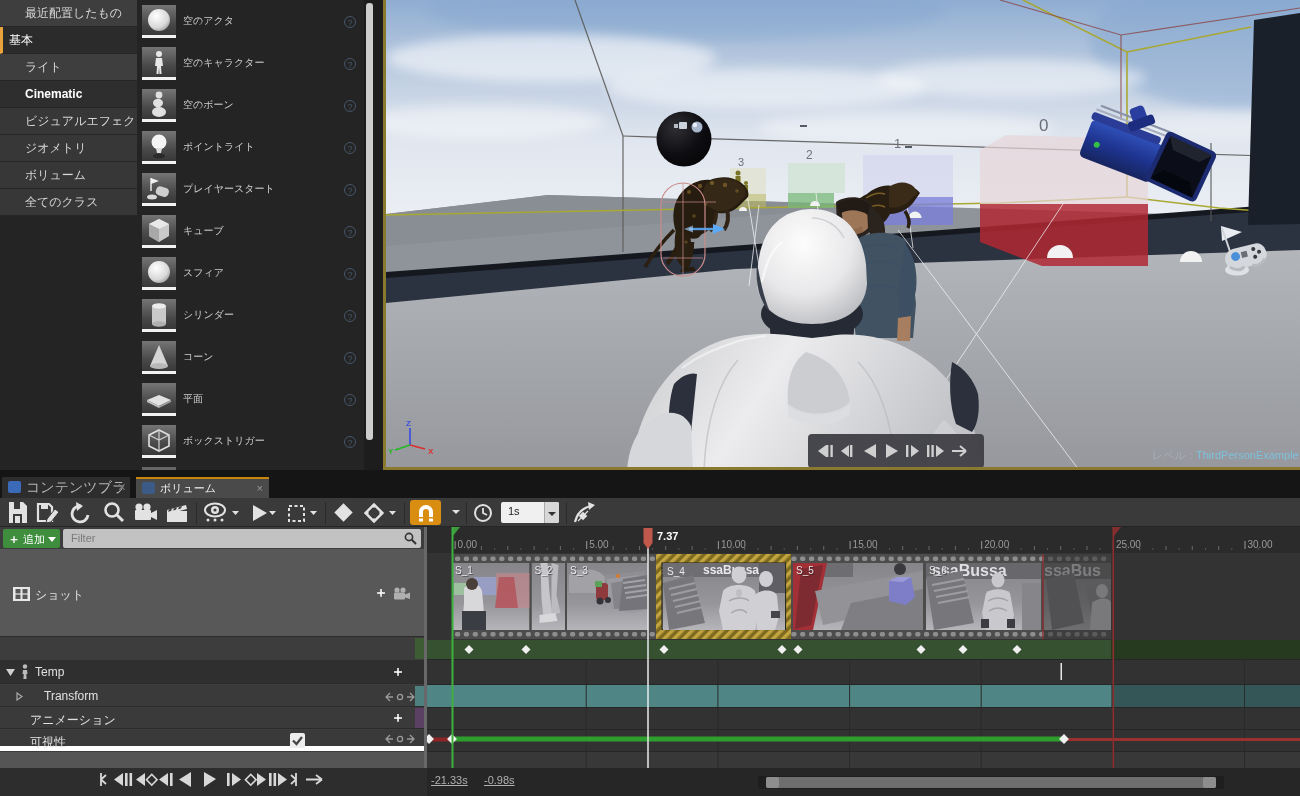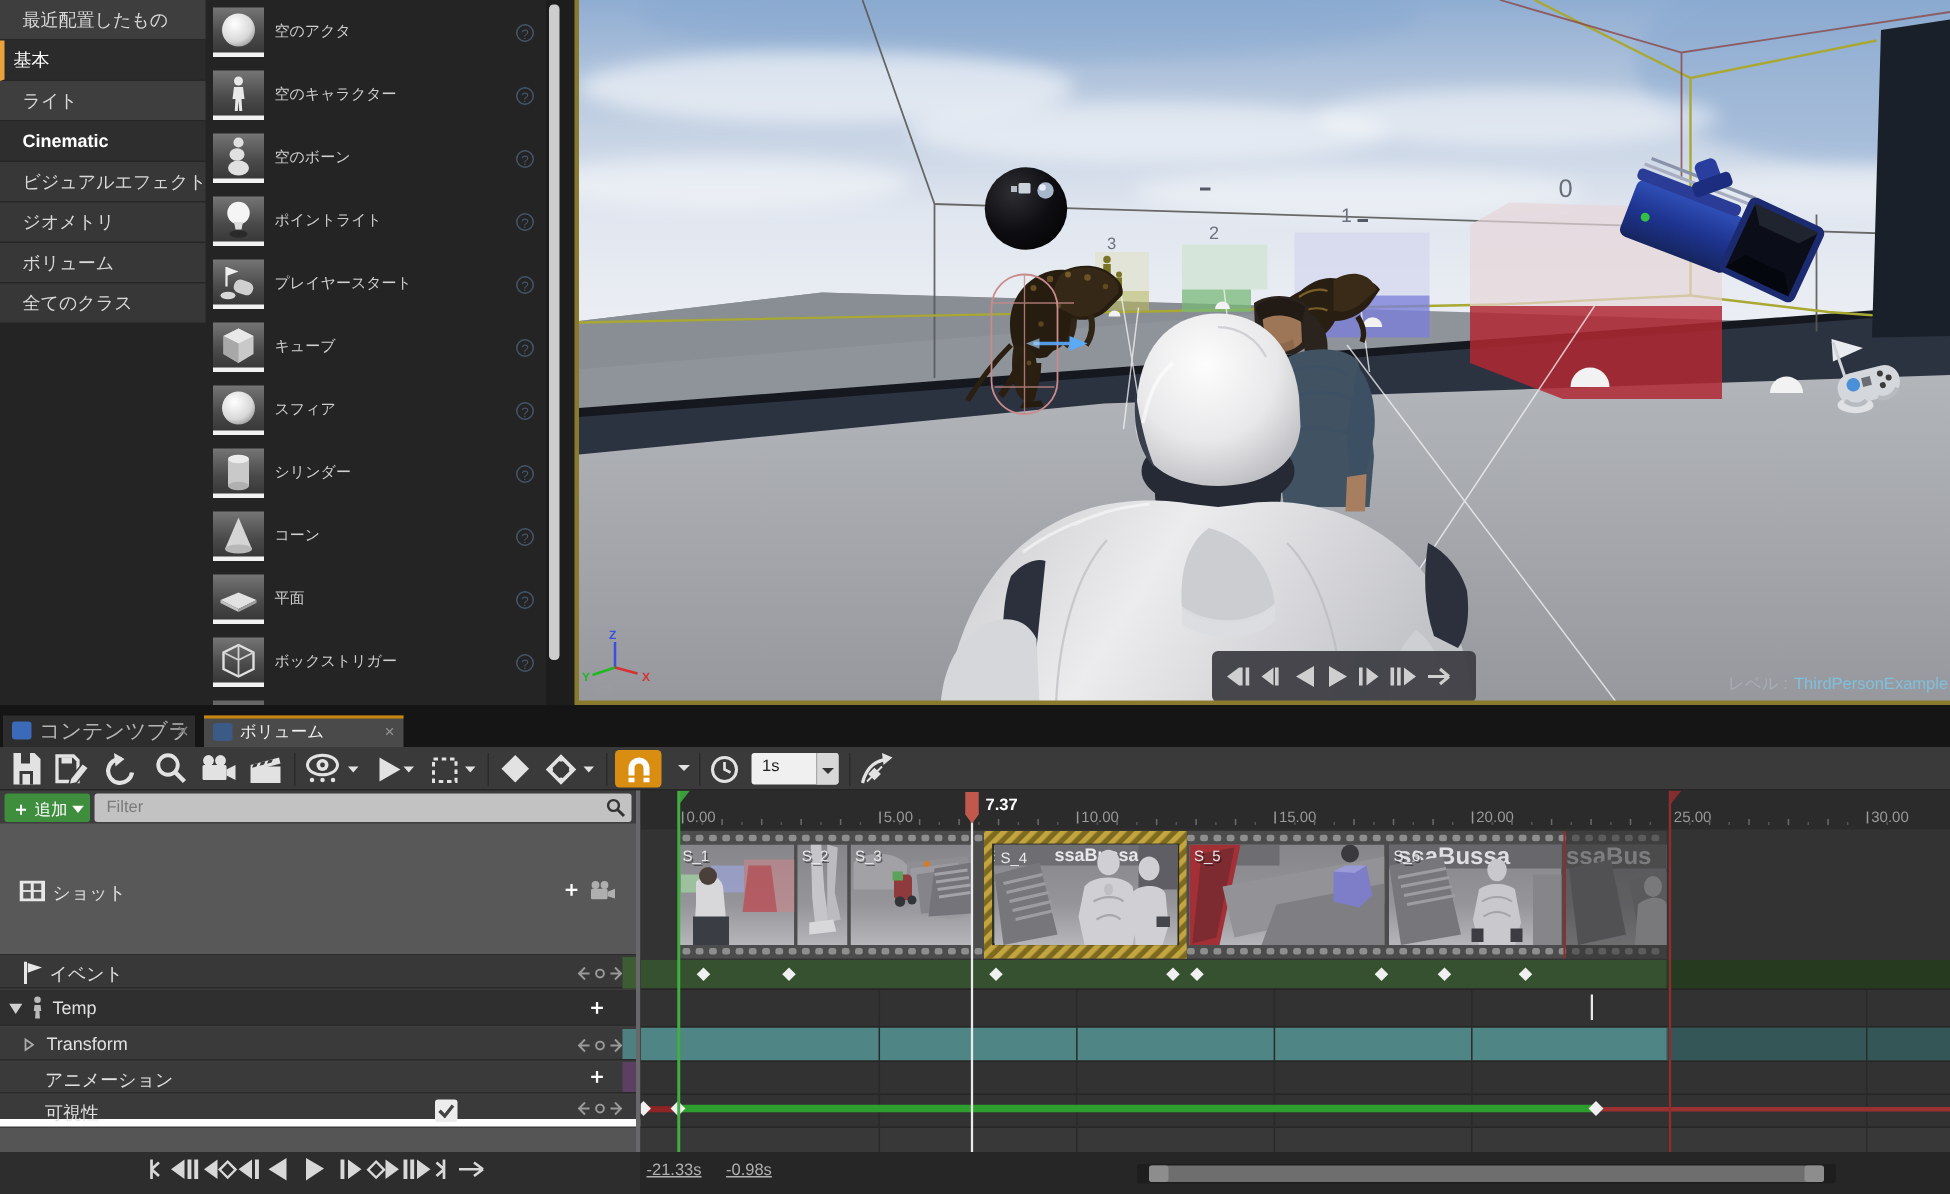--- a/index.html
+++ b/index.html
@@ -1,19 +1,19 @@
 <!DOCTYPE html>
 <html><head>
 <meta charset="utf-8">
 <style>
 html,body{margin:0;padding:0;background:#1a1a1a;}
 *{box-sizing:border-box;font-family:"Liberation Sans",sans-serif;}
 #root{position:relative;width:1300px;height:796px;overflow:hidden;background:#222;}
 .abs{position:absolute;}
-.cat{position:absolute;left:0;width:137px;height:27px;color:#d8d8d8;font-size:12px;line-height:27px;padding-left:15px;border-bottom:1px solid #262626;background:#3d3d3d;white-space:nowrap;overflow:hidden;}
+.cat{position:absolute;left:0;width:137px;height:27px;color:#d8d8d8;font-size:12px;line-height:27px;padding-left:25px;border-bottom:1px solid #262626;background:#3d3d3d;white-space:nowrap;overflow:hidden;}
 .item{position:absolute;left:137px;width:227px;height:42px;}
 .itxt{position:absolute;left:46px;top:13px;font-size:10px;color:#cfcfcf;white-space:nowrap;}
 .qm{position:absolute;right:8px;top:15px;width:12px;height:12px;border-radius:50%;border:1px solid #45566a;color:#45566a;font-size:9px;text-align:center;line-height:12px;}
 .tile{position:absolute;left:5px;top:4px;width:34px;height:33px;background:linear-gradient(#757575,#4a4a4a 55%,#333);}
 .tbase{position:absolute;left:0;bottom:0;width:34px;height:3px;background:#f2f2f2;}
 .trow{position:absolute;left:0;color:#e0e0e0;font-size:12px;}
 .arr3{position:absolute;top:50%;margin-top:-5px;}
 .plus{position:absolute;top:50%;margin-top:-9px;color:#fff;font-size:14px;font-weight:bold;}
 </style>
 </head>
@@ -543,48 +543,36 @@
       </svg>
 <span style="position:absolute;left:35px;top:38px;">ショット</span>
 <span class="plus" style="left:374px;">＋</span>
 <svg style="position:absolute;left:393px;top:38px;" width="18" height="13" viewBox="0 0 18 13" opacity="0.75">
         <circle cx="4" cy="3" r="2.6" fill="#ccc"></circle>
         <circle cx="10" cy="3" r="2.6" fill="#ccc"></circle>
         <rect x="1" y="5.5" width="11" height="7" rx="1" fill="#ccc"></rect>
         <path d="M12 7.5 L17 5.5 L17 12 L12 10.5 Z" fill="#ccc"></path>
       </svg>
 </div>
-<div class="trow" style="top:637px;width:427px;height:22px;background:#383838;border-bottom:1px solid #2b2b2b;">
-      <svg style="position:absolute;left:15px;top:4px;" width="14" height="15" viewBox="0 0 14 15">
-        <path d="M2 0 L2 15" stroke="#e8e8e8" stroke-width="2"></path>
-        <path d="M3.5 1 L13 4 L3.5 7.5 Z" fill="#e8e8e8"></path>
-      </svg>
-      <span style="position:absolute;left:33px;top:4px;">イベント</span>
-      <span class="arr3" style="right:10px;"><svg width="34" height="10" viewBox="0 0 34 10">
-          <path d="M7 1 L3 5 L7 9 M3 5 L10 5" stroke="#9a9a9a" stroke-width="1.3" fill="none"></path>
-          <circle cx="17" cy="5" r="2.6" fill="none" stroke="#9a9a9a" stroke-width="1.3"></circle>
-          <path d="M27 1 L31 5 L27 9 M24 5 L31 5" stroke="#9a9a9a" stroke-width="1.3" fill="none"></path>
-        </svg></span>
-    </div>
 <div class="trow" style="top:660px;width:427px;height:24px;background:#2f2f2f;border-bottom:1px solid #2b2b2b;">
       <svg style="position:absolute;left:6px;top:9px;" width="9" height="7" viewBox="0 0 9 7">
         <path d="M0 0 L9 0 L4.5 7 Z" fill="#cfcfcf"></path>
       </svg>
       <svg style="position:absolute;left:20px;top:4px;" width="10" height="16" viewBox="0 0 10 16">
         <circle cx="5" cy="2.5" r="2.2" fill="#bbb"></circle>
         <path d="M3 6 L7 6 L7.5 10 L6.3 10 L6.6 15 L3.4 15 L3.7 10 L2.5 10 Z" fill="#bbb"></path>
       </svg>
       <span style="position:absolute;left:35px;top:5px;">Temp</span>
       <span class="plus" style="left:391px;">＋</span>
     </div>
 <div class="trow" style="top:685px;width:427px;height:22px;background:#3a3a3a;border-bottom:1px solid #2b2b2b;">
       <svg style="position:absolute;left:16px;top:7px;" width="7" height="9" viewBox="0 0 7 9">
         <path d="M1 1 L6 4.5 L1 8 Z" fill="none" stroke="#aaa" stroke-width="1.2"></path>
       </svg>
-      <span style="position:absolute;left:31px;top:4px;">Transform</span>
+      <span style="position:absolute;left:44px;top:4px;">Transform</span>
       <span class="arr3" style="right:10px;"><svg width="34" height="10" viewBox="0 0 34 10">
           <path d="M7 1 L3 5 L7 9 M3 5 L10 5" stroke="#9a9a9a" stroke-width="1.3" fill="none"></path>
           <circle cx="17" cy="5" r="2.6" fill="none" stroke="#9a9a9a" stroke-width="1.3"></circle>
           <path d="M27 1 L31 5 L27 9 M24 5 L31 5" stroke="#9a9a9a" stroke-width="1.3" fill="none"></path>
         </svg></span>
     </div>
 <div class="trow" style="top:708px;width:427px;height:21px;background:#3a3a3a;border-bottom:1px solid #2b2b2b;">
       <span style="position:absolute;left:30px;top:4px;">アニメーション</span>
       <span class="plus" style="left:391px;">＋</span>
     </div>

